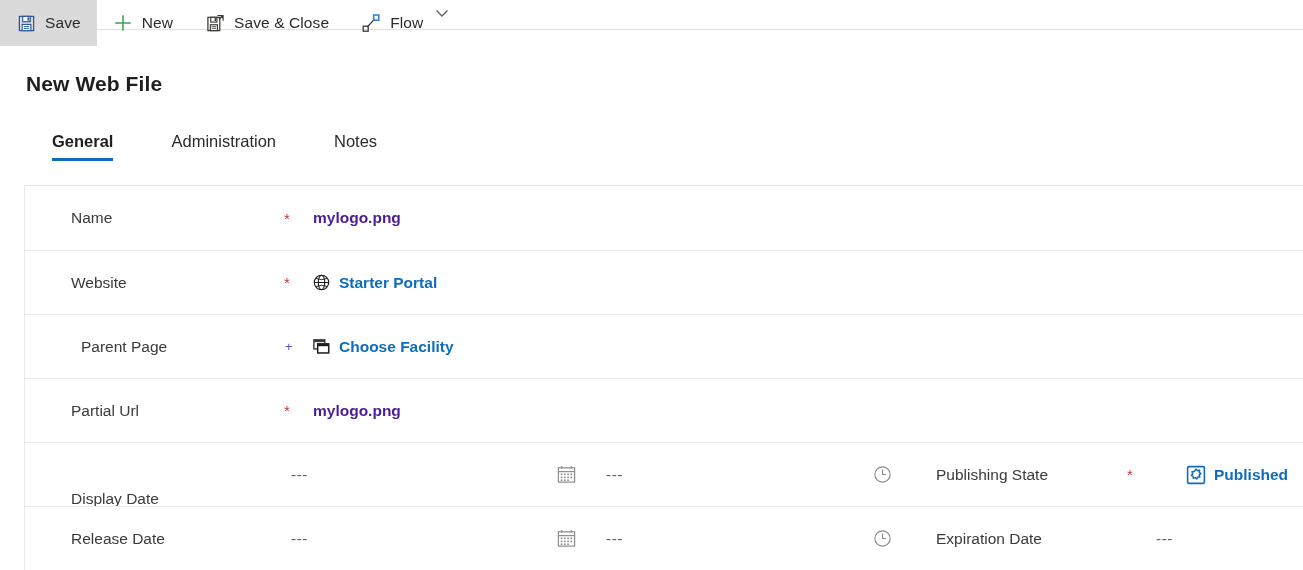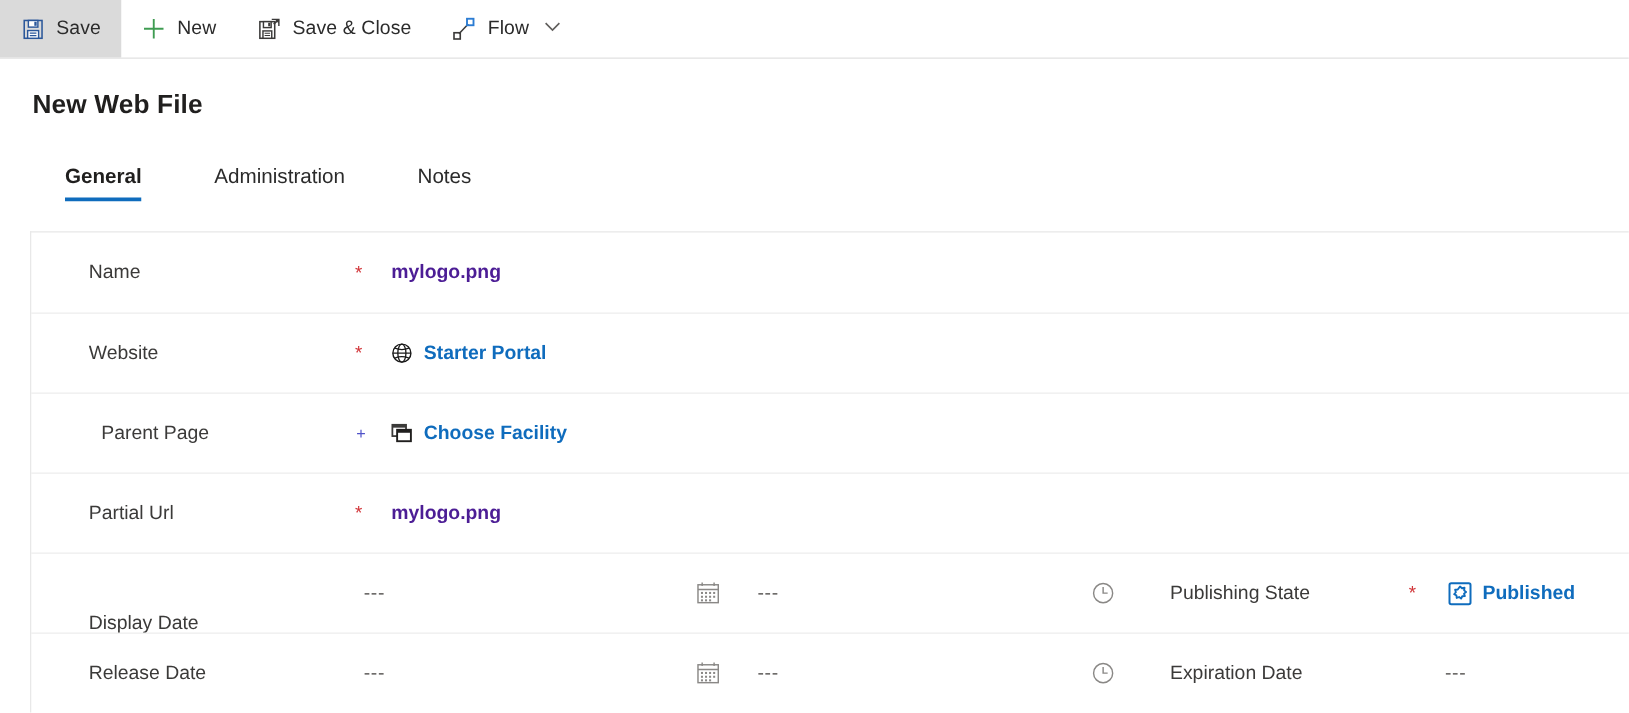--- a/index.html
+++ b/index.html
@@ -12,21 +12,21 @@
     height: 570px;
     font-family: "Liberation Sans", sans-serif;
     color: #201f1e;
     overflow: hidden;
     position: relative;
   }
 
   
   .command-bar {
     position: relative;
-    height: 47px;
+    height: 30px;
     box-sizing: border-box;
     border-bottom: 1px solid #e1e1e1;
     display: flex;
     align-items: stretch;
     background: #ffffff;
   }
   .cmd-btn {
     display: flex;
     align-items: center;
     gap: 9px;
@@ -333,21 +333,21 @@
     </div>
     <div class="col placeholder-dash" style="left:581px;">---</div>
     <div class="col date-icon" style="left:846px;">
       <svg width="21" height="21" viewBox="0 0 22 22">
         <circle cx="11" cy="11" r="8" fill="none" stroke="#8a8886" stroke-width="1.2"></circle>
         <polyline points="11,5.8 11,11 14.8,11" fill="none" stroke="#8a8886" stroke-width="1.2"></polyline>
       </svg>
     </div>
     <div class="col field-label" style="left:911px;">Publishing State</div>
     <div class="col req-mark" style="left:1102px;">*</div>
-    <div class="col lookup-wrap" style="left:1133px;text-align:right;">
+    <div class="col lookup-wrap" style="left:1161px;text-align:right;">
       <span class="lookup-icon">
         <svg width="20" height="20" viewBox="0 0 20 20">
           <rect x="1.6" y="1.6" width="16.8" height="16.8" rx="1.4" fill="none" stroke="#0f6cbd" stroke-width="1.6"></rect>
           <path d="M10 4.2 L11.6 5.6 L13.6 5.2 L13.3 7.3 L14.9 8.6 L13.2 9.9 L13.9 11.9 L11.8 12 L10.9 13.9 L9.3 12.6 L7.4 13.4 L7.1 11.3 L5.3 10.4 L6.7 8.8 L6.1 6.8 L8.2 6.6 Z" fill="none" stroke="#0f6cbd" stroke-width="1.5" stroke-linejoin="round"></path>
         </svg>
       </span>
       <span class="field-link">Published</span>
     </div>
   </div>
 

